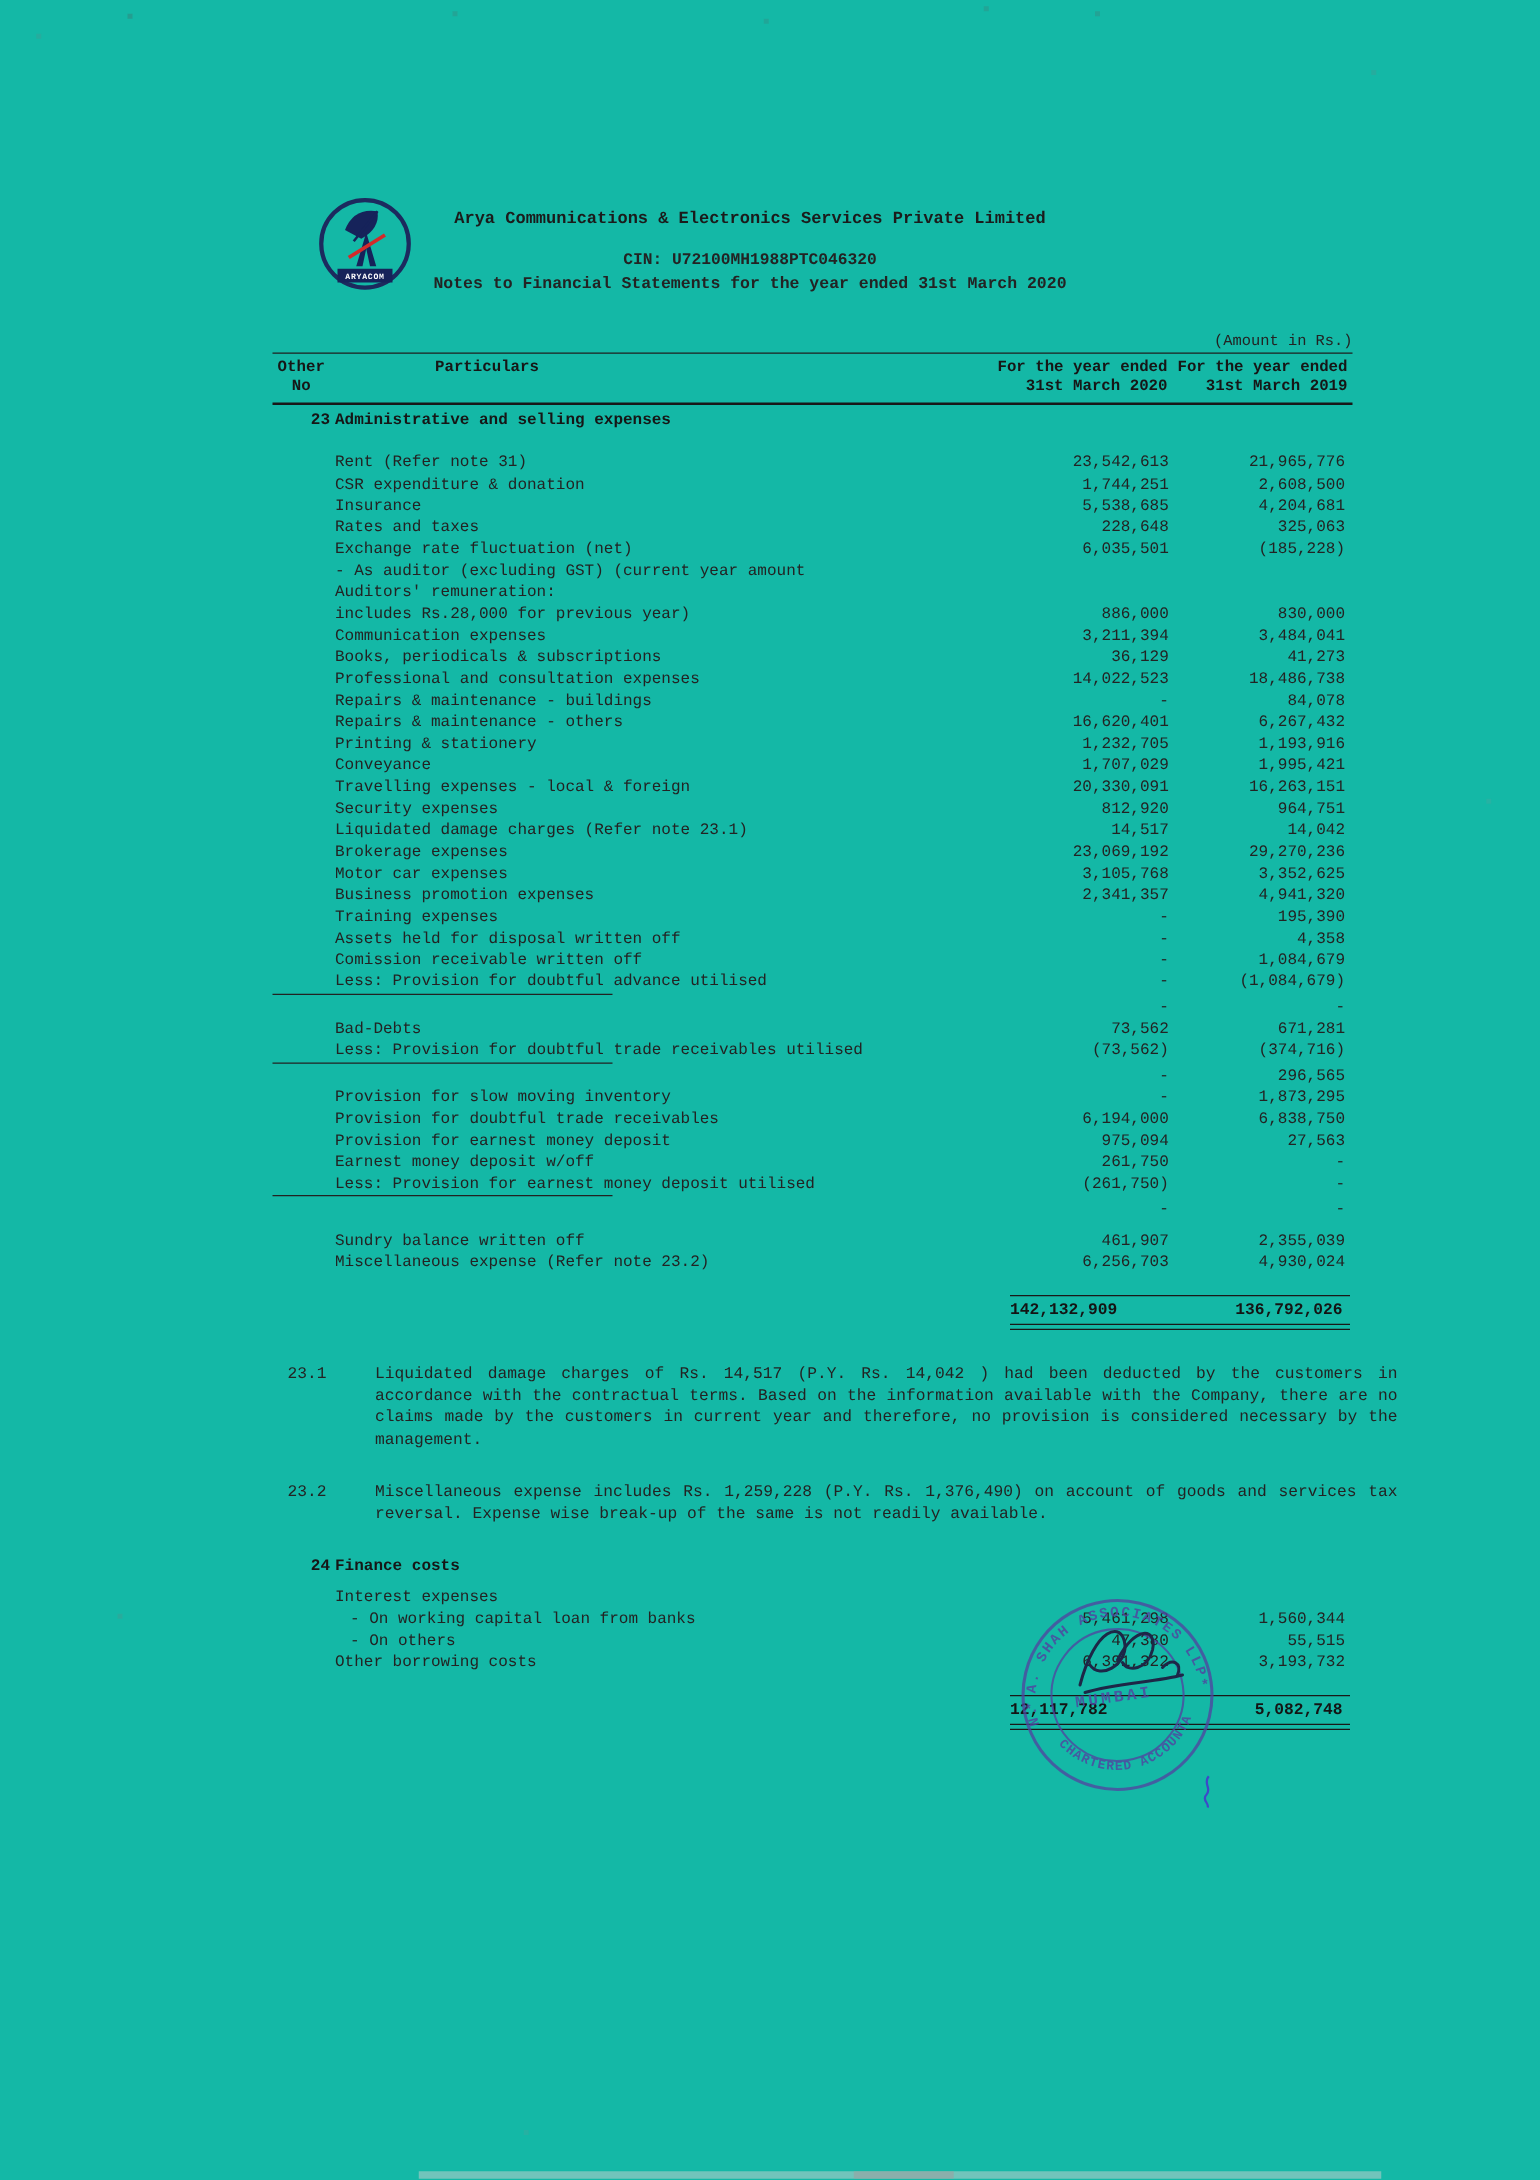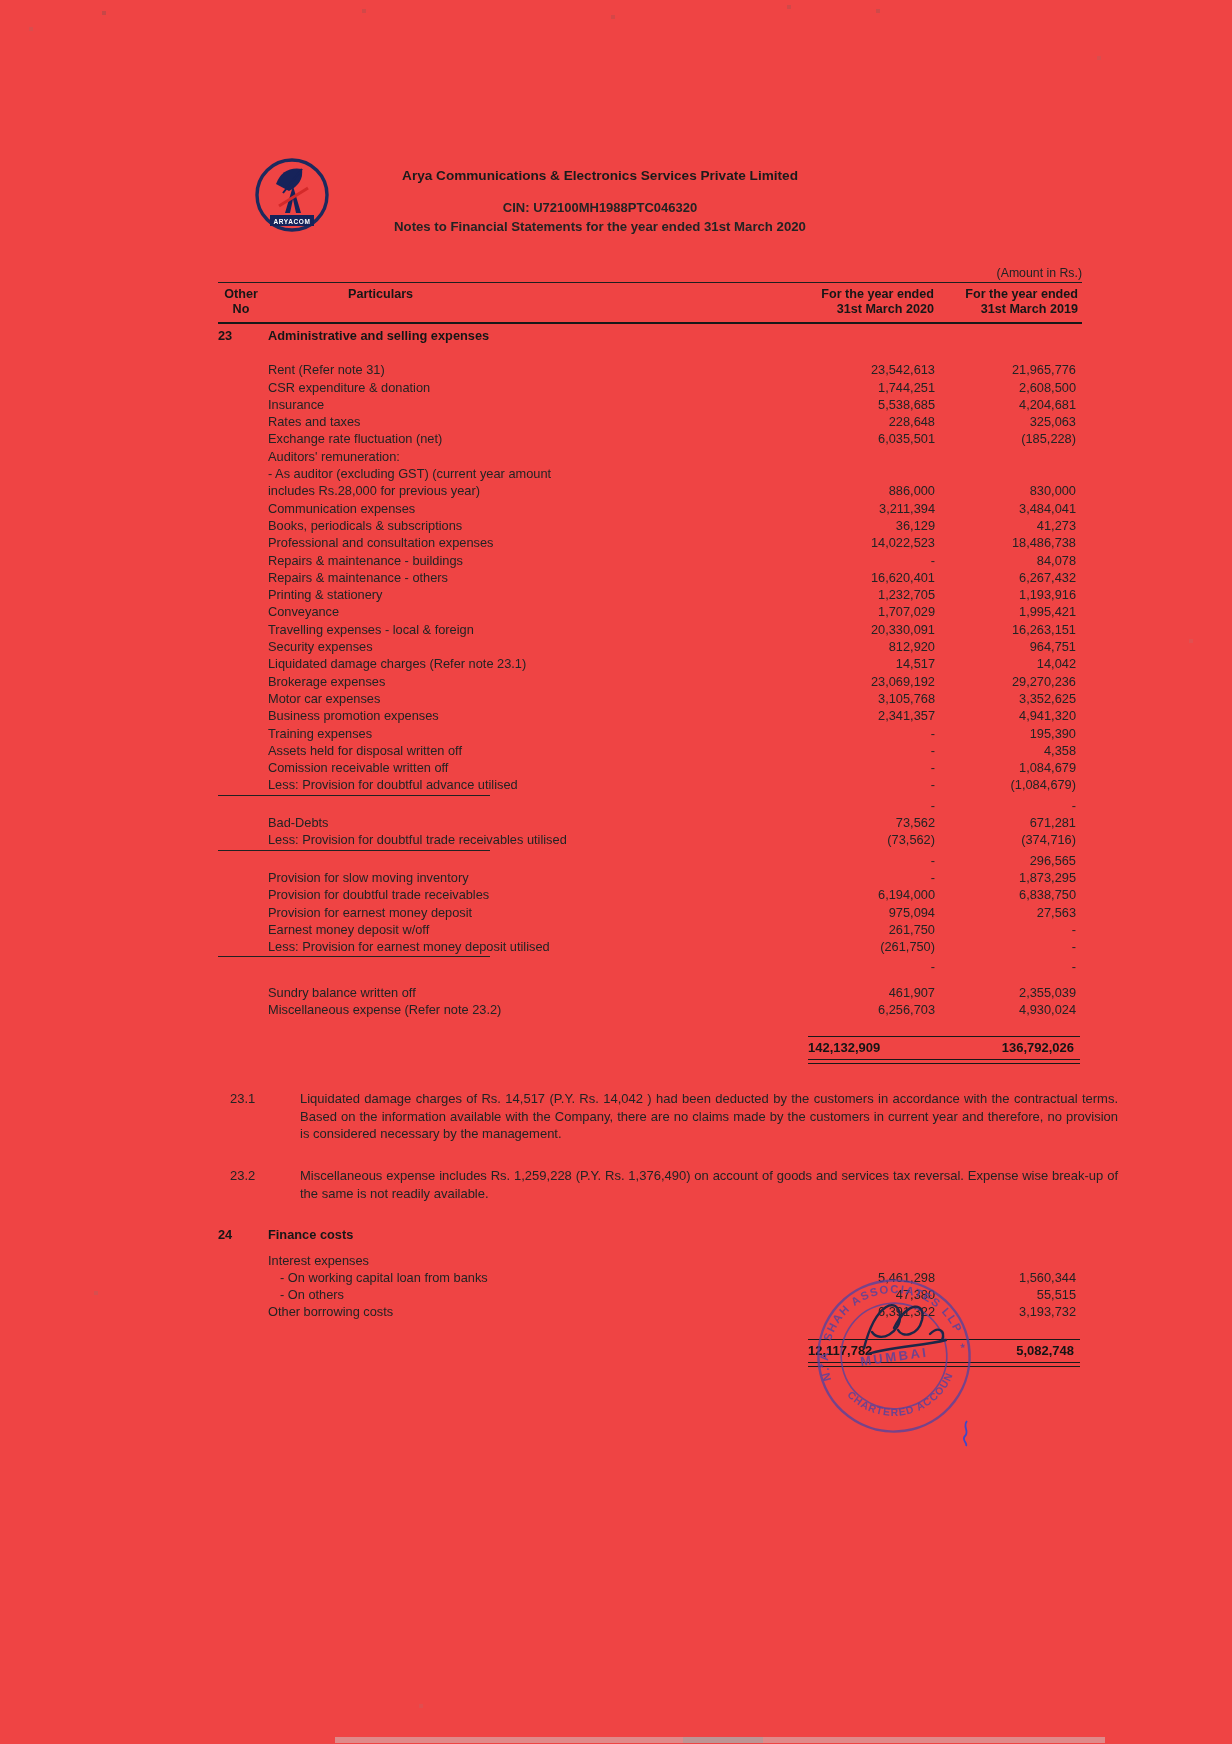--- a/index.html
+++ b/index.html
@@ -1,36 +1,36 @@
 <!DOCTYPE html>
 <html><head>
 <meta charset="utf-8">
 <style>
   html,body{margin:0;padding:0;background:#ffffff;}
-  .page{position:relative;width:1232px;height:1744px;background:#ef4444;
-        font-family:Liberation Sans, sans-serif;color:#232323;overflow:hidden;}
+  .page{position:relative;width:1232px;height:1744px;background:#14b8a6;
+        font-family:Liberation Mono, monospace;color:#232323;overflow:hidden;}
   
   .hdr{position:absolute;left:218px;top:168px;width:764px;text-align:center;}
   .hdr .company{font-size:13.6px;font-weight:bold;color:#1b1b1b;}
   .hdr .cin{font-size:13px;font-weight:bold;margin-top:17px;}
   .hdr .subtitle{font-size:13.2px;font-weight:bold;margin-top:4px;}
   .logo{position:absolute;left:252px;top:152px;width:80px;height:92px;}
   
   .content{position:absolute;left:218px;top:266px;width:864px;}
   .amount-note{text-align:right;font-size:12.3px;margin-bottom:2px;}
   .rule1{border-top:1.6px solid #1f1f1f;}
   .rule2{border-top:2.4px solid #181818;}
   .thead{display:grid;grid-template-columns:46px 484px 190px 144px;padding:4px 0 5px;}
   .th{font-weight:bold;font-size:12.6px;line-height:15px;white-space:pre-line;color:#161616;}
   .th.note{text-align:center;}
   .th.part{padding-left:84px;}
   .th.col{text-align:right;padding-right:4px;}
   
   .trow{display:grid;grid-template-columns:46px 484px 190px 144px;line-height:17.3px;font-size:12.8px;}
-  .c-note{text-align:left;}
+  .c-note{text-align:right;}
   .c-label{padding-left:4px;white-space:nowrap;}
   .c-a{text-align:right;padding-right:3px;}
   .c-b{text-align:right;padding-right:6px;}
   .title-row{margin-top:3px;}
   .title-row .c-label,.title-row .c-note{font-weight:bold;color:#161616;}
   .ind{padding-left:16px;}
   .vrule{margin-left:590px;width:272px;border-top:1.5px solid #222;margin:1px 0;}
   .spacer{height:17px;}
   .spacer.sm{height:8px;}
   .total-block{margin-left:590px;width:272px;margin-top:18px;}
@@ -126,27 +126,27 @@
           <div class="c-b">325,063</div>
         </div>
         <div class="trow">
           <div class="c-note"></div>
           <div class="c-label">Exchange rate fluctuation (net)</div>
           <div class="c-a">6,035,501</div>
           <div class="c-b">(185,228)</div>
         </div>
         <div class="trow">
           <div class="c-note"></div>
-          <div class="c-label">Auditors' remuneration:</div>
+          <div class="c-label">- As auditor (excluding GST) (current year amount</div>
           <div class="c-a"></div>
           <div class="c-b"></div>
         </div>
         <div class="trow">
           <div class="c-note"></div>
-          <div class="c-label">- As auditor (excluding GST) (current year amount</div>
+          <div class="c-label">Auditors' remuneration:</div>
           <div class="c-a"></div>
           <div class="c-b"></div>
         </div>
         <div class="trow">
           <div class="c-note"></div>
           <div class="c-label">includes Rs.28,000 for previous year)</div>
           <div class="c-a">886,000</div>
           <div class="c-b">830,000</div>
         </div>
         <div class="trow">

